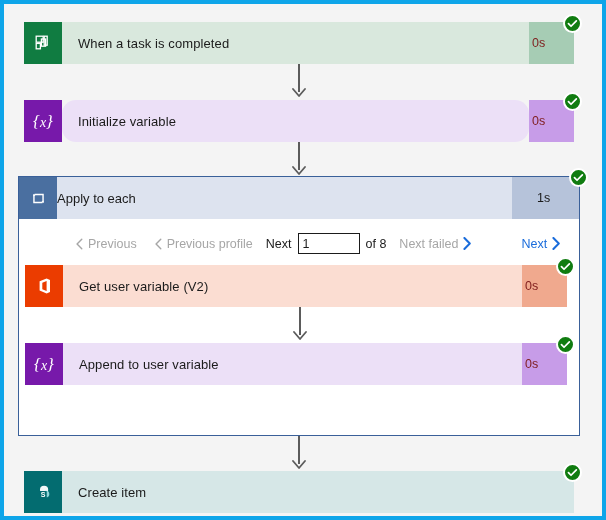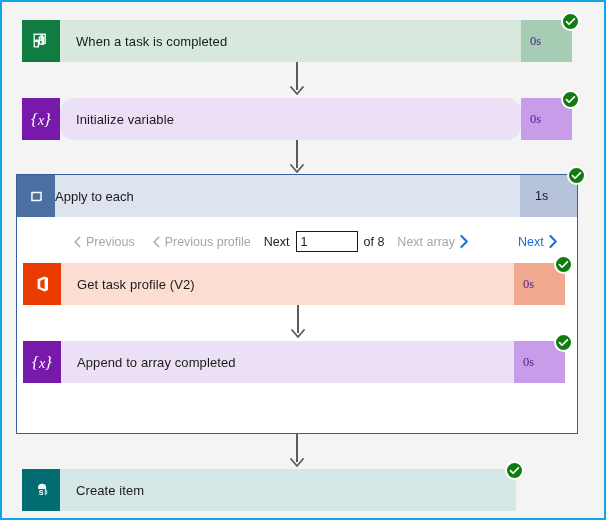--- a/index.html
+++ b/index.html
@@ -7,21 +7,21 @@
     width:606px;height:520px;
     background:#f4f4f4;
     font-family:"Liberation Sans", sans-serif;
     -webkit-font-smoothing:antialiased;
     overflow:hidden;
   }
   #root{
     position:relative;
     width:606px;height:520px;
     box-sizing:border-box;
-    border:2px solid #0ea5e9;
+    border:4px solid #0ea5e9;
     background:#f4f4f4;
   }
 
   
   .card{
     position:absolute;
     height:42px;
     display:flex;
     align-items:stretch;
     box-sizing:border-box;
@@ -36,24 +36,23 @@
     display:flex;align-items:center;
     padding-left:16px;
     font-size:13px;
     color:#1b1b1b;
     letter-spacing:.1px;
     white-space:nowrap;
   }
   .card .duration{
     flex:0 0 42px;
     display:flex;align-items:center;
-    padding-left:9px;
+    padding-left:3px;
     font-size:12.5px;
-    color:#4c1d95;
-    font-family:Liberation Serif, serif;
+    color:#7f1d1d;
   }
 
   
   .badge{
     position:absolute;
     top:-8px;right:-8px;
     width:19px;height:19px;
     border-radius:50%;
     background:#107c10;
     border:2px solid #ffffff;
@@ -82,21 +81,21 @@
     border:1px solid #3a6099;
   }
   #loop-header{
     position:absolute;
     left:0;top:0;
     height:42px;
     display:flex;align-items:stretch;
   }
   #loop-header .icon-box{width:38px;flex:0 0 38px;display:flex;align-items:center;justify-content:center;background:#4a6fa0;}
   #loop-header .title{flex:1 1 auto;display:flex;align-items:center;font-size:13px;color:#1b1b1b;background:#dde3ef;}
-  #loop-header .duration{flex:0 0 42px;display:flex;align-items:center;padding-left:15px;font-size:12.5px;color:#1b1b1b;background:#b6c3da;}
+  #loop-header .duration{flex:0 0 42px;display:flex;align-items:center;padding-left:25px;font-size:12.5px;color:#1b1b1b;background:#b6c3da;}
 
   
   #pager{
     position:absolute;
     display:flex;
     align-items:center;
     font-size:12.5px;
     white-space:nowrap;
   }
   #pager .pg{
@@ -207,21 +206,21 @@
         <span>Previous profile</span>
       </span>
 
       <span class="lbl-dark">Next</span>
 
       <input id="page-input" type="text" value="1" style="">
 
       <span class="of-label">of 8</span>
 
       <span class="pg disabled">
-        <span>Next array</span>
+        <span>Next failed</span>
         <span class="chev">
           <svg width="8" height="13" viewBox="0 0 8 13">
             <path d="M1.4 1 L6.8 6.5 L1.4 12" fill="none" stroke="#1a6cdb" stroke-width="2" stroke-linecap="round" stroke-linejoin="round"></path>
           </svg>
         </span>
       </span>
 
       <span class="pg active" style="margin-right:0;padding-left:32px;">
         <span>Next</span>
         <span class="chev">
@@ -232,41 +231,41 @@
       </span>
     </div>
 
     <div class="card" style="left:6px;top:88px;width:542px;">
       <div class="icon-box" style="background:#eb3c00;">
         <svg width="20" height="20" viewBox="0 0 20 20" aria-hidden="true">
           <path d="M12.6 2.6 L5.6 5.3 V14.6 L12.6 17.4 L16 16 V4 Z" fill="#ffffff"></path>
           <path d="M12.6 5.0 L8.3 6.7 V13.2 L12.6 15.0 Z" fill="#eb3c00"></path>
         </svg>
       </div>
-      <div class="title" style="background:#fbddd2;">Get task profile (V2)</div>
+      <div class="title" style="background:#fbddd2;">Get user variable (V2)</div>
       <div class="duration" style="background:#f0a98e;">0s</div>
       <div class="badge">
         <svg width="11" height="11" viewBox="0 0 12 12" aria-hidden="true">
           <path d="M1.6 6.2 L4.4 9 L10.2 3.1" fill="none" stroke="#ffffff" stroke-width="1.9" stroke-linecap="round" stroke-linejoin="round"></path>
         </svg>
       </div>
     </div>
 
     <div class="connector" style="left:280px;top:130px;height:28px;"></div>
     <div class="arrowhead" style="left:274px;top:154px;">
       <svg width="14" height="10" viewBox="0 0 14 10">
         <path d="M1 1 L7 8 L13 1" fill="none" stroke="#5b5b5b" stroke-width="1.8" stroke-linecap="round" stroke-linejoin="round"></path>
       </svg>
     </div>
 
     <div class="card" style="left:6px;top:166px;width:542px;">
       <div class="icon-box" style="background:#7719aa;">
         <span style="font-family:'Liberation Serif',serif;font-style:italic;font-size:17px;color:#fff;line-height:1;">{<span style="font-size:14px;">x</span>}</span>
       </div>
-      <div class="title" style="background:#ece0f7;">Append to array completed</div>
+      <div class="title" style="background:#ece0f7;">Append to user variable</div>
       <div class="duration" style="background:#c79ce8;">0s</div>
       <div class="badge">
         <svg width="11" height="11" viewBox="0 0 12 12" aria-hidden="true">
           <path d="M1.6 6.2 L4.4 9 L10.2 3.1" fill="none" stroke="#ffffff" stroke-width="1.9" stroke-linecap="round" stroke-linejoin="round"></path>
         </svg>
       </div>
     </div>
 
     <div class="badge" style="top:-9px;right:-9px;">
       <svg width="11" height="11" viewBox="0 0 12 12" aria-hidden="true">
@@ -275,21 +274,21 @@
     </div>
   </div>
 
   <div class="connector" style="left:294px;top:432px;height:28px;"></div>
   <div class="arrowhead" style="left:288px;top:456px;">
     <svg width="14" height="10" viewBox="0 0 14 10">
       <path d="M1 1 L7 8 L13 1" fill="none" stroke="#5b5b5b" stroke-width="1.8" stroke-linecap="round" stroke-linejoin="round"></path>
     </svg>
   </div>
 
-  <div class="card" id="card-create-item" style="left:20px;top:467px;width:494px;">
+  <div class="card" id="card-create-item" style="left:20px;top:467px;width:550px;">
     <div class="icon-box" style="background:#036c70;">
       <svg width="21" height="21" viewBox="0 0 22 22" aria-hidden="true">
         <circle cx="11.6" cy="8.2" r="4.3" fill="#ffffff" opacity="0.95"></circle>
         <circle cx="13.6" cy="12.6" r="3.5" fill="#8fd6d9"></circle>
         <path d="M7.6 9.4 h6.2 a0.6 0.6 0 0 1 0.6 0.6 v6.2 a0.6 0.6 0 0 1 -0.6 0.6 h-6.2 a0.6 0.6 0 0 1 -0.6 -0.6 v-6.2 a0.6 0.6 0 0 1 0.6 -0.6 z" fill="#036c70"></path>
         <text x="10.7" y="15.2" text-anchor="middle" font-family="Liberation Sans, sans-serif" font-size="7.4" font-weight="bold" fill="#ffffff">S</text>
       </svg>
     </div>
     <div class="title" style="background:#d6e7e7;">Create item</div>
     <div class="badge">

